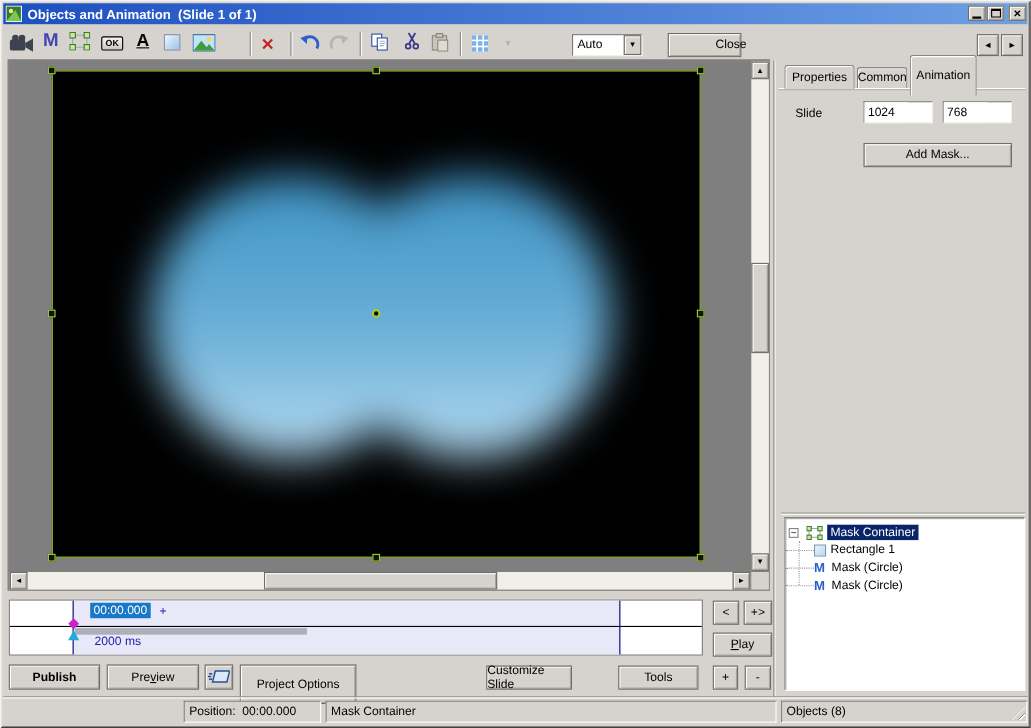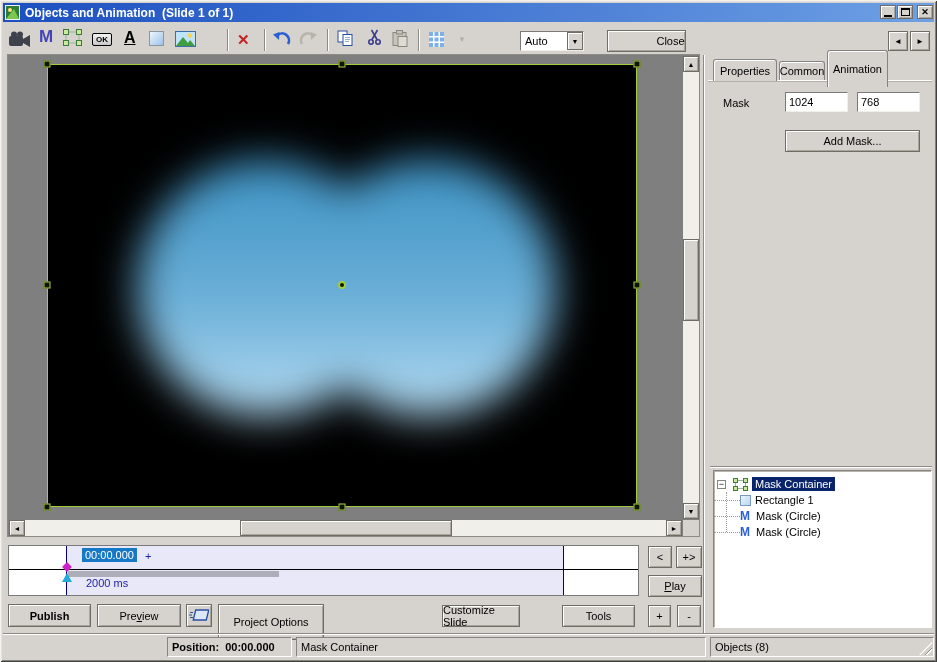--- a/index.html
+++ b/index.html
@@ -220,21 +220,21 @@
       </g>
     </svg>
   </div>
   <div class="abs tbicon" style="left:458px;top:35px;color:#b4b0a8;font-size:8px;">
     <span>▼</span>
   </div>
   <div class="abs combo" style="left:520px;top:31px;width:64px;height:20px;">
     <span class="cval">Auto</span>
     <span class="cbtn">▼</span>
   </div>
-  <div class="abs btn" style="left:607px;top:30px;width:79px;height:22px;padding-left:48px;">
+  <div class="abs btn" style="left:607px;top:30px;width:67px;height:22px;padding-left:48px;">
     <span>Close</span>
   </div>
   <div class="abs btn" style="left:888px;top:31px;width:20px;height:20px;font-size:8px;">
     <span>◄</span>
   </div>
   <div class="abs btn" style="left:910px;top:31px;width:20px;height:20px;font-size:8px;">
     <span>►</span>
   </div>
 
   <div class="abs canvas-frame">
@@ -284,21 +284,21 @@
   <div class="abs tab" style="left:713px;top:59px;width:64px;height:22px;z-index:2;">
     <span>Properties</span>
   </div>
   <div class="abs tab" style="left:779px;top:61px;width:46px;height:19px;">
     <span>Common</span>
   </div>
   <div class="abs tab" style="left:827px;top:50px;width:61px;height:37px;">
     <span>Animation</span>
   </div>
 
-  <span class="abs" style="left:723px;top:97px;">Mask</span>
+  <span class="abs" style="left:723px;top:97px;">Slide</span>
   <div class="abs spin" style="left:785px;top:92px;width:63px;height:20px;">
     <input value="1024" style="">
     <div class="spin-col">
       <div>
           <span>▲</span>
         </div>
       <div>
           <span>▼</span>
         </div>
     </div>
@@ -398,21 +398,21 @@
     <span>Tools</span>
   </div>
   <div class="abs btn" style="left:648px;top:605px;width:23px;height:22px;">
     <span>+</span>
   </div>
   <div class="abs btn" style="left:677px;top:605px;width:24px;height:22px;">
     <span>-</span>
   </div>
 
   <div class="abs groove"></div>
-  <div class="abs status-panel" style="left:167px;top:637px;width:125px;height:20px;font-weight:bold;">
+  <div class="abs status-panel" style="left:167px;top:637px;width:125px;height:20px;">
     <span>Position:  00:00.000</span>
   </div>
   <div class="abs status-panel" style="left:296px;top:637px;width:410px;height:20px;">
     <span>Mask Container</span>
   </div>
   <div class="abs status-panel" style="left:710px;top:637px;width:224px;height:20px;">
     <span>Objects (8)</span>
     <div class="abs grip"></div>
   </div>
 

